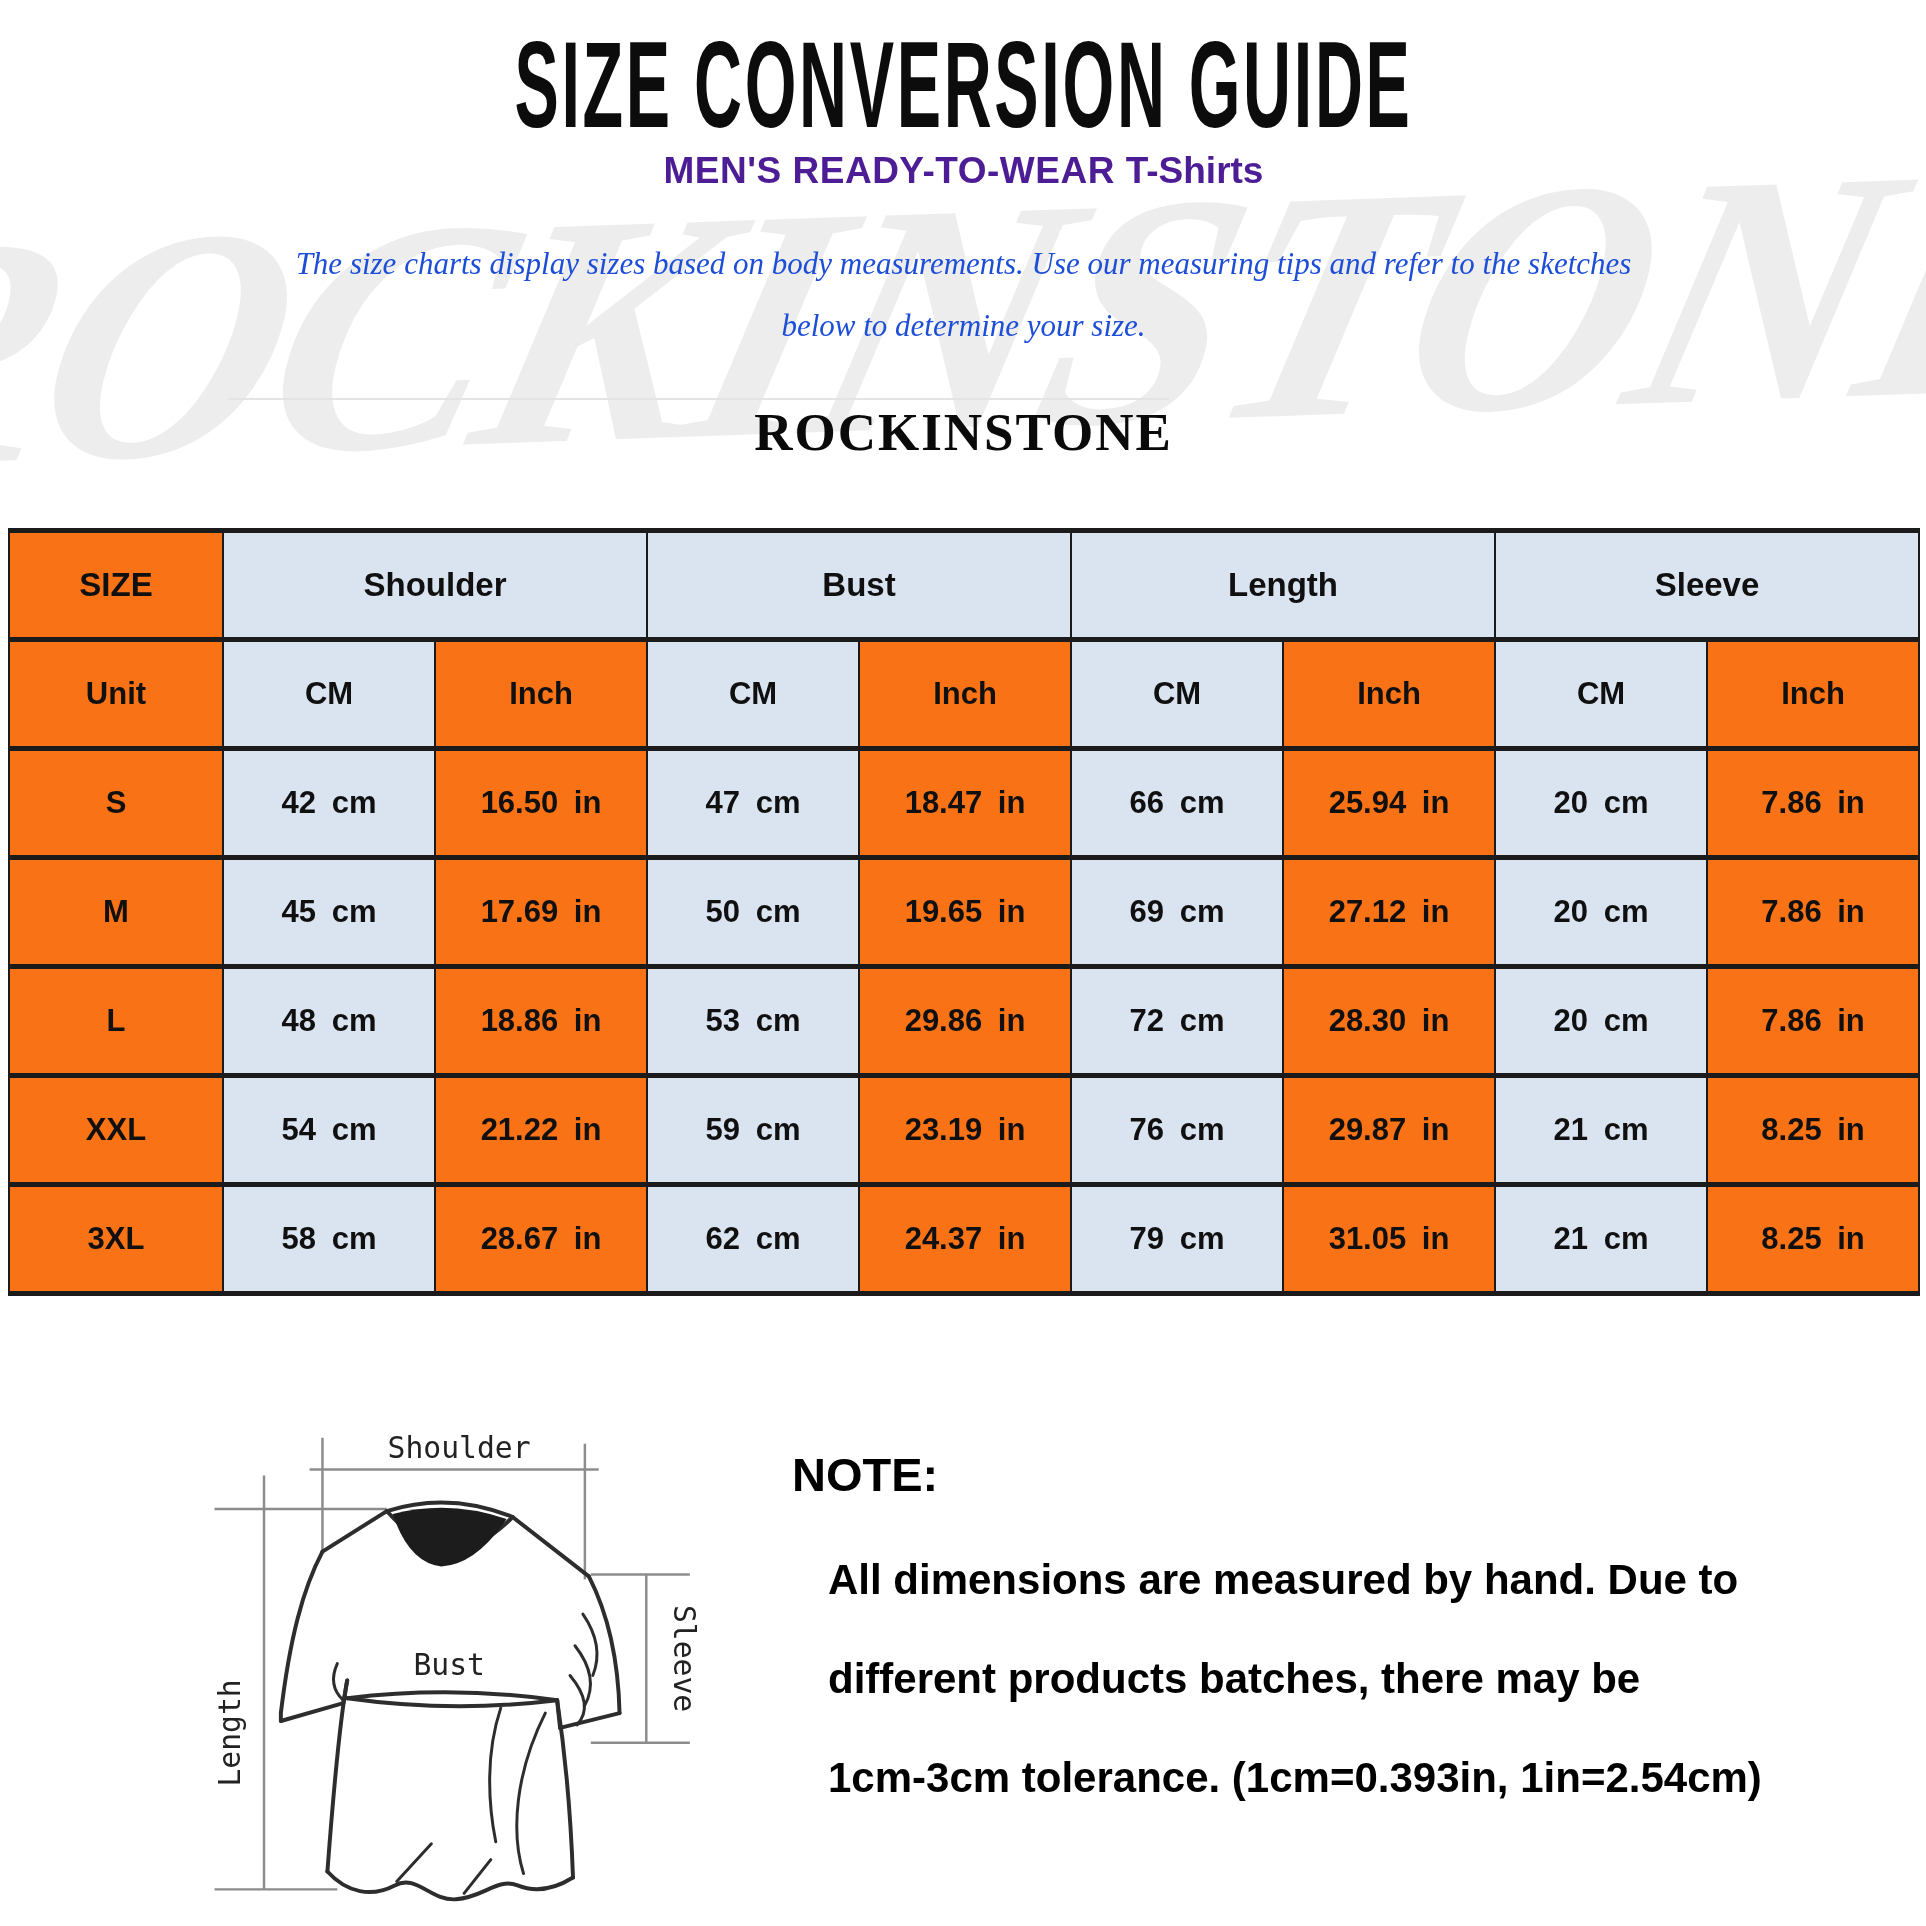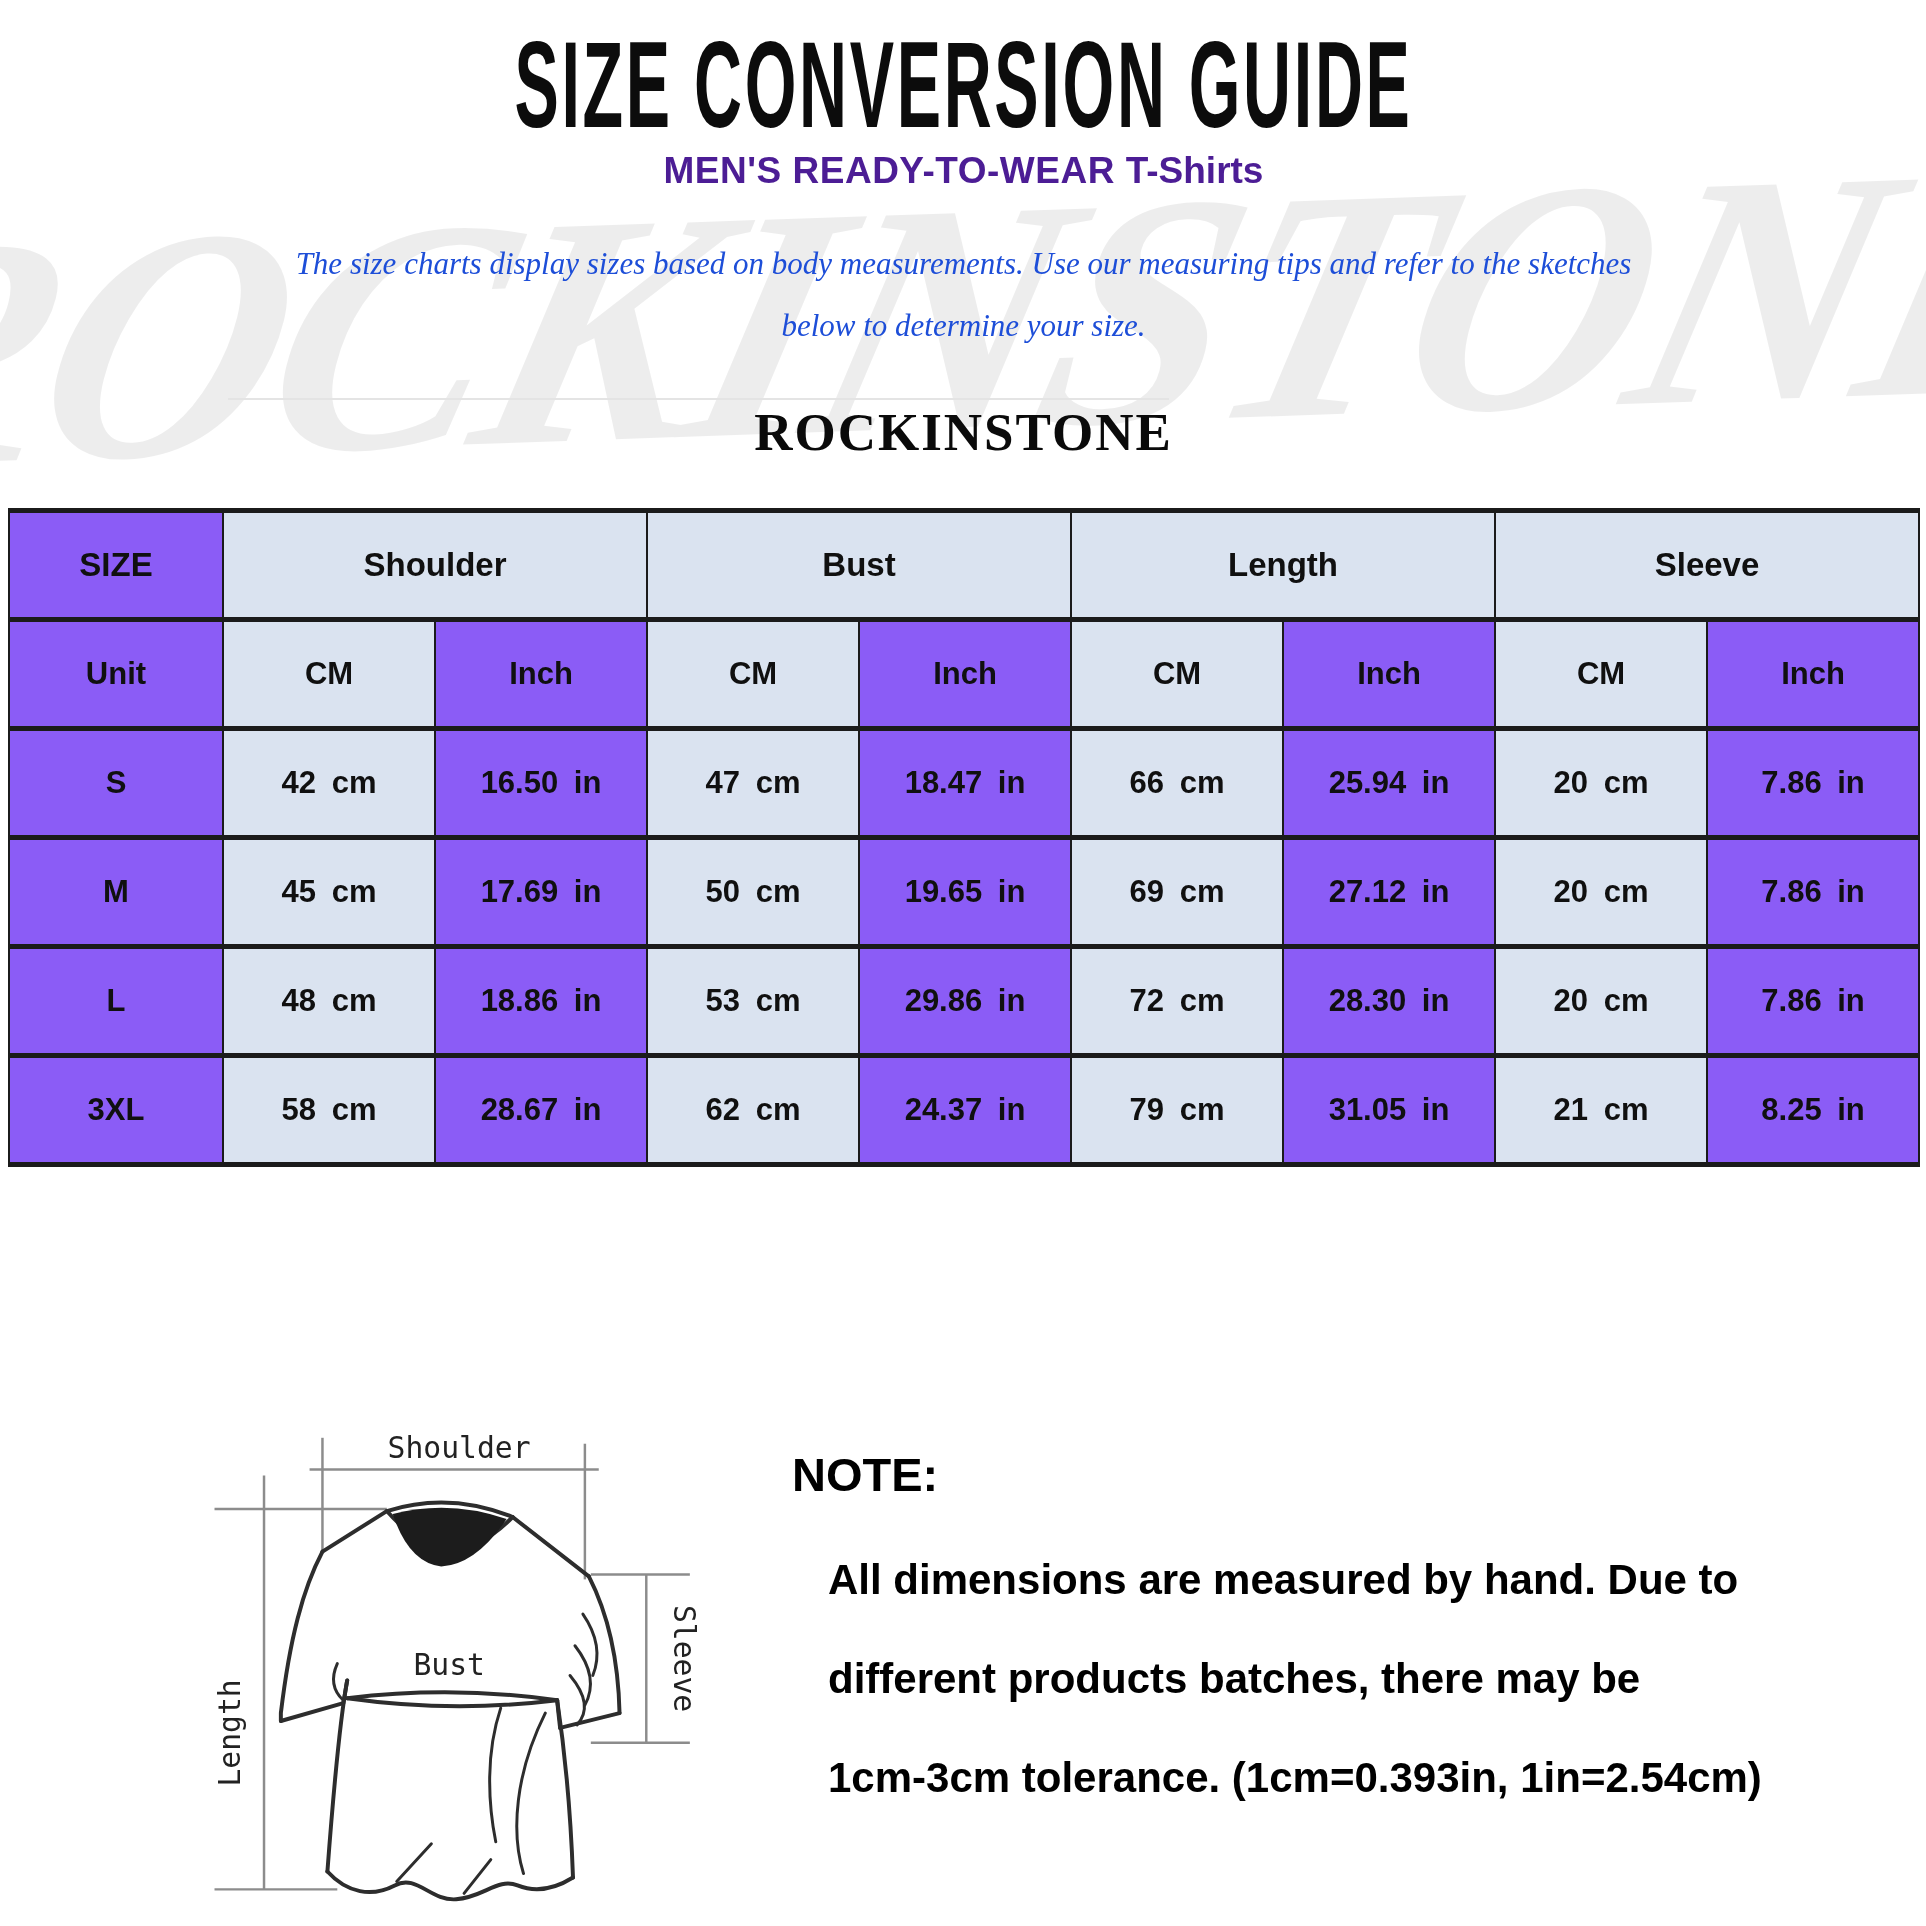--- a/index.html
+++ b/index.html
@@ -90,25 +90,25 @@
     font-size: 53px;
     letter-spacing: 2px;
     color: #0a0a0a;
     z-index: 1;
   }
 
   
   table.size-table {
     position: absolute;
     left: 8px;
-    top: 508px;
+    top: 528px;
     width: 1911px;
     border-collapse: collapse;
     table-layout: fixed;
-    background: #8b5cf6;
+    background: #f97316;
     z-index: 2;
   }
   .size-table tr { height: 109px; }
   .size-table td {
     border-left: 2px solid #1b1b1b;
     border-right: 2px solid #1b1b1b;
     border-top: 5px solid #1b1b1b;
     border-bottom: 5px solid #1b1b1b;
     text-align: center;
     vertical-align: middle;
@@ -233,20 +233,31 @@
   <tr>
     <td>L</td>
     <td class="blue">48 cm</td>
     <td>18.86 in</td>
     <td class="blue">53 cm</td>
     <td>29.86 in</td>
     <td class="blue">72 cm</td>
     <td>28.30 in</td>
     <td class="blue">20 cm</td>
     <td>7.86 in</td>
+  </tr>
+  <tr>
+    <td>XXL</td>
+    <td class="blue">54 cm</td>
+    <td>21.22 in</td>
+    <td class="blue">59 cm</td>
+    <td>23.19 in</td>
+    <td class="blue">76 cm</td>
+    <td>29.87 in</td>
+    <td class="blue">21 cm</td>
+    <td>8.25 in</td>
   </tr>
   <tr>
     <td>3XL</td>
     <td class="blue">58 cm</td>
     <td>28.67 in</td>
     <td class="blue">62 cm</td>
     <td>24.37 in</td>
     <td class="blue">79 cm</td>
     <td>31.05 in</td>
     <td class="blue">21 cm</td>

